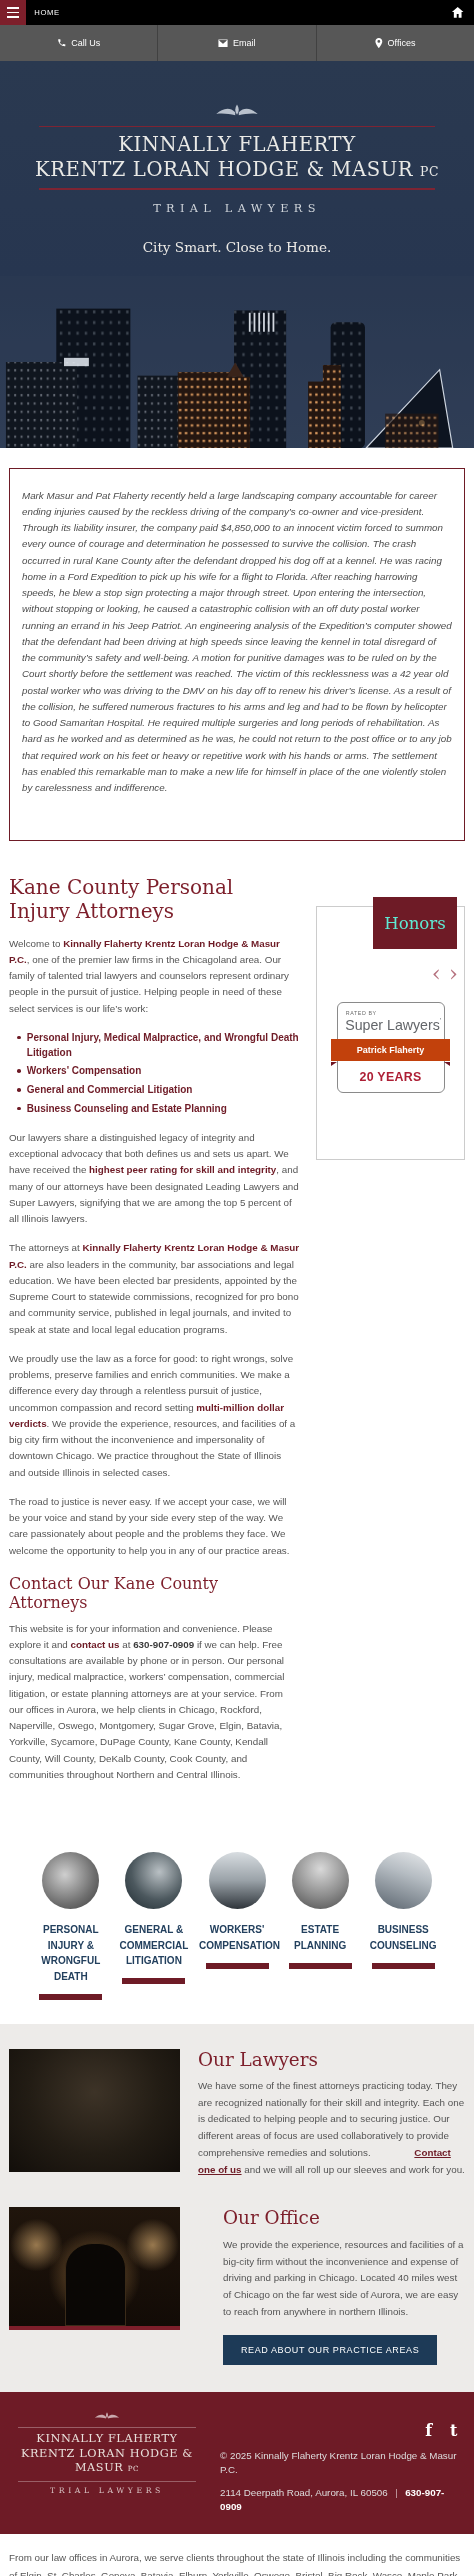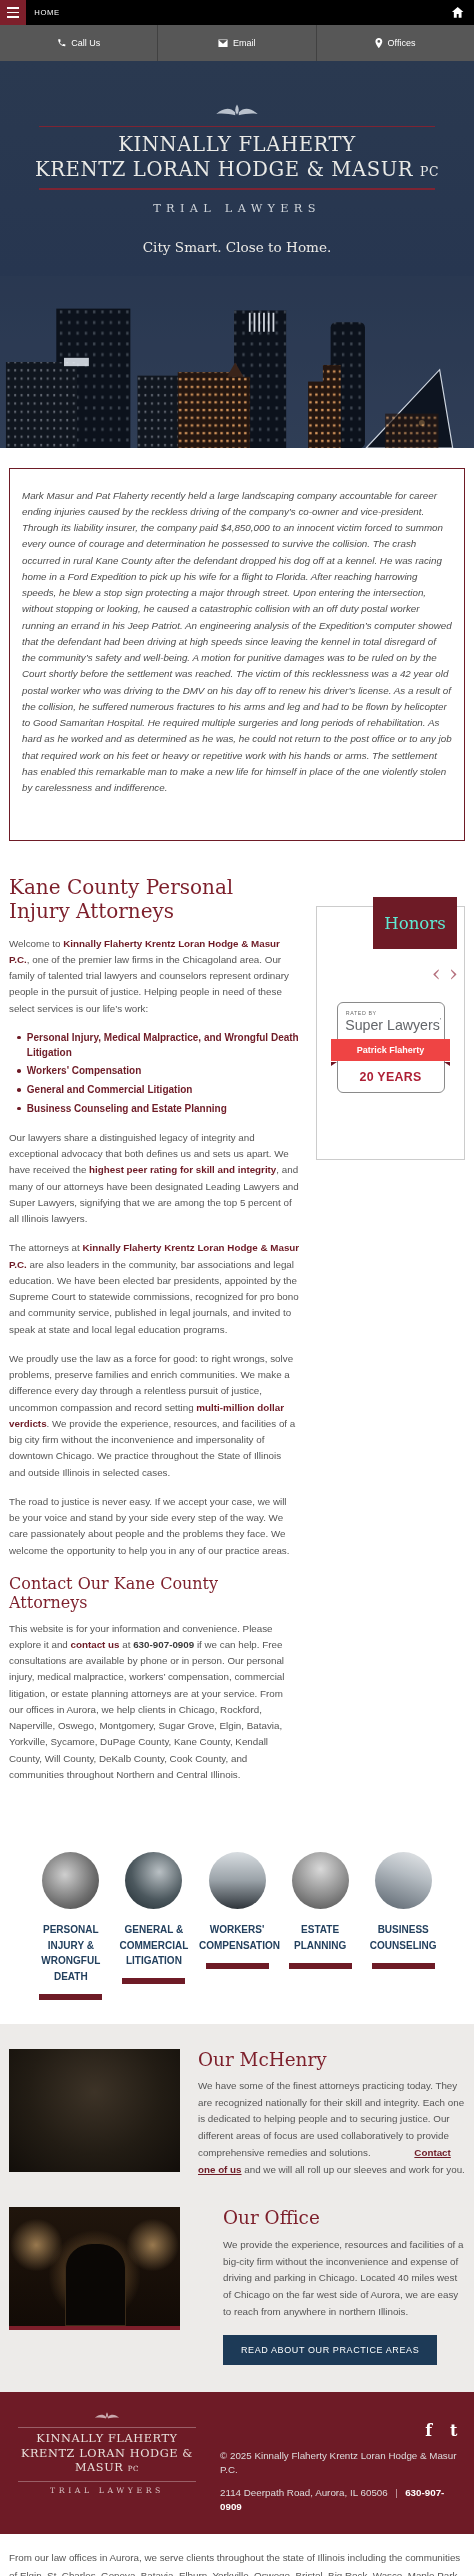--- a/index.html
+++ b/index.html
@@ -54,21 +54,21 @@
   
   .sidebar { width:149px; flex:none; }
   .honors-box { position:relative; border:0.6px solid #ccc; margin-top:31px; height:254px; background:#fff; }
   .honors-title { position:absolute; top:-9.5px; left:12px; width:84px; height:52px; background:#6e1b26; color:#5eead4; font-family:"DejaVu Serif", serif; font-size:16.6px; display:flex; align-items:center; justify-content:center;margin-left:44px; }
   .honors-arrows { position:absolute; top:55px; right:6px; display:flex; gap:8.3px; }
   .honors-arrows span { color:#b5717e; font-size:22.5px; font-family:"DejaVu Serif", serif; line-height:1; cursor:pointer; }
   .sl-badge { width:108px; margin:95px auto 0 auto; border:1.2px solid #8a8a8a; border-radius:6px; background:#fff; padding:7.1px 0 8.3px 0; text-align:center; position:relative; cursor:pointer; }
   .sl-ratedby { font-size:5.3px; letter-spacing:0.6px; color:#6a6a6a; text-align:left; padding-left:8.3px; }
   .sl-brand { font-size:14.2px; color:#63666a; text-align:left; padding-left:7.7px; margin-top:1.2px; }
   .sl-mark { font-size:6.5px; vertical-align:top; color:#63666a; }
-  .sl-ribbon { position:relative; width:calc(100% + 13px); left:-6.5px; background:#ef4444; color:#fff; font-weight:bold; font-size:9px; height:22.5px; line-height:22.5px; margin-top:6px; }
+  .sl-ribbon { position:relative; width:calc(100% + 13px); left:-6.5px; background:#c2410c; color:#fff; font-weight:bold; font-size:9px; height:22.5px; line-height:22.5px; margin-top:6px; }
   .sl-ribbon::before, .sl-ribbon::after { content:""; position:absolute; bottom:-4.7px; border-style:solid; }
   .sl-ribbon::before { left:0; border-width:4.7px 6.5px 0 0; border-color:#6f1422 transparent transparent transparent; }
   .sl-ribbon::after { right:0; border-width:0 6.5px 4.7px 0; border-color:transparent #6f1422 transparent transparent; }
   .sl-years { color:#ad1f35; font-weight:bold; font-size:12.4px; margin-top:8.3px; letter-spacing:0.3px; }
 
   
   .practice-row { background:#fff; display:flex; justify-content:center; gap:7.1px; padding:38px 6px 24px 6px; }
   .pcard { width:76px; text-align:center; cursor:pointer; }
   .pcircle { width:57px; height:57px; border-radius:50%; margin:0 auto; }
   .pc1 { background:radial-gradient(circle at 40% 40%, #cfcfcf, #6f6f6f 60%, #3a3a3a); }
@@ -298,21 +298,21 @@
       <div class="pcircle pc4"></div>
       <div class="plabel">BUSINESS COUNSELING</div>
       <div class="pbar"></div>
     </div>
   </section>
 
   <section class="gray-section">
     <div class="gs-row">
       <div class="gs-photo photo-lawyers"></div>
       <div class="gs-text">
-        <h2>Our McHenry</h2>
+        <h2>Our Lawyers</h2>
         <p><span>We have some of the finest attorneys practicing today. They are recognized nationally for their skill and integrity. Each one is dedicated to helping people and to securing justice. Our different areas of focus are used collaboratively to provide comprehensive remedies and solutions. </span><span class="maroon-link u">Contact one of us</span><span> and we will all roll up our sleeves and work for you.</span></p>
       </div>
     </div>
     <div class="gs-row">
       <div class="gs-photo photo-office"></div>
       <div class="gs-text">
         <h2>Our Office</h2>
         <p>We provide the experience, resources and facilities of a big-city firm without the inconvenience and expense of driving and parking in Chicago. Located 40 miles west of Chicago on the far west side of Aurora, we are easy to reach from anywhere in northern Illinois.</p>
         <button class="navy-btn">READ ABOUT OUR PRACTICE AREAS</button>
       </div>

